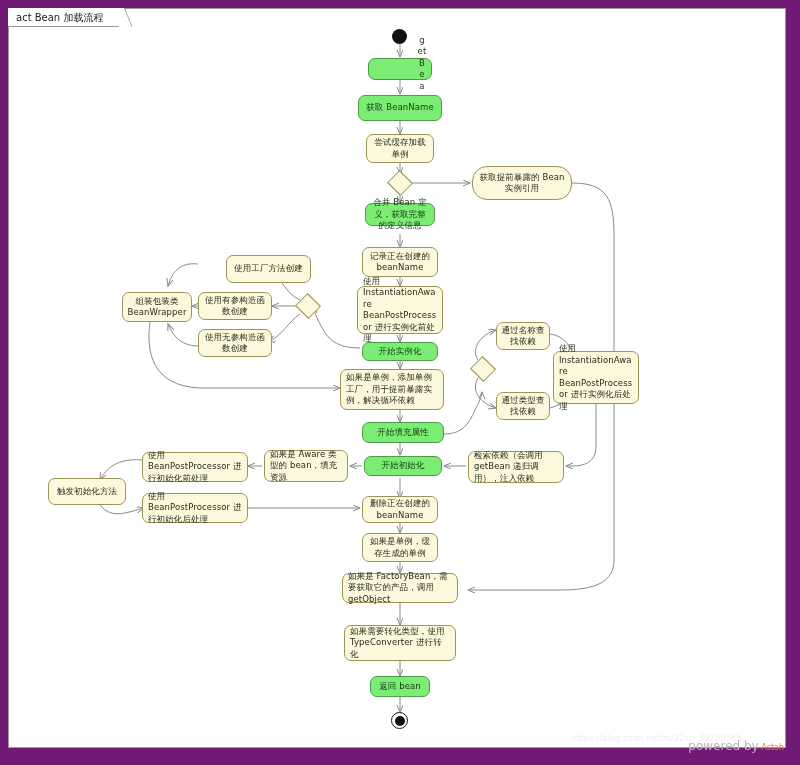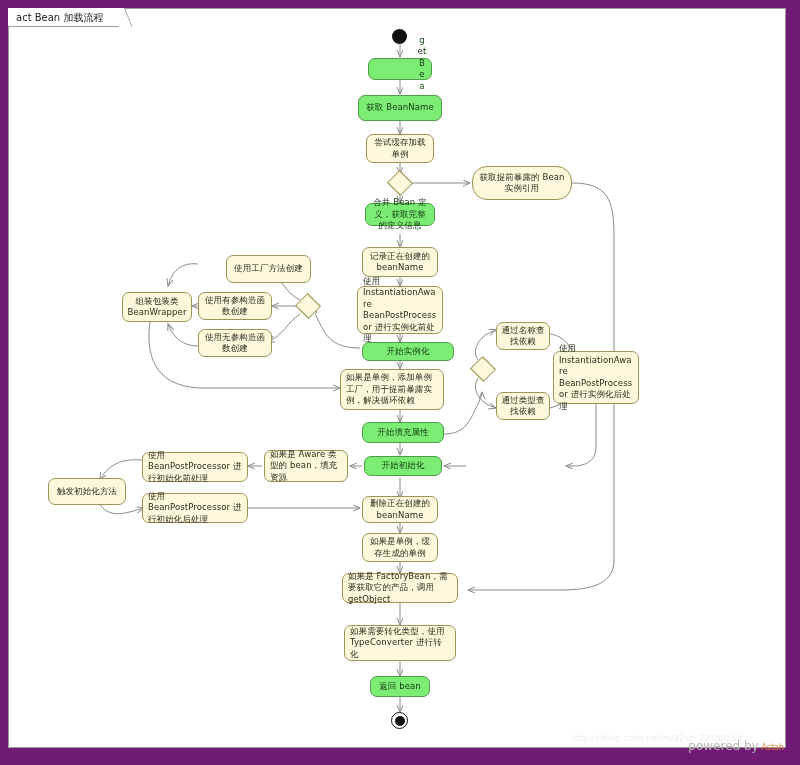--- a/index.html
+++ b/index.html
@@ -235,21 +235,21 @@
   </div>
 
   <div class="node cream" style="left:362px;top:247px;width:76px;height:30px;">
     <span class="txt">记录正在创建的 beanName</span>
   </div>
 
   <div class="node cream left" style="left:357px;top:286px;width:86px;height:48px;padding:3px 5px;">
     <span class="txt">使用 InstantiationAware BeanPostProcessor 进行实例化前处理</span>
   </div>
 
-  <div class="node green" style="left:362px;top:342px;width:92px;height:19px;">
+  <div class="node green" style="left:362px;top:342px;width:76px;height:19px;">
     <span class="txt">开始实例化</span>
   </div>
 
   <div class="diamond" style="left:297px;top:298px;"></div>
 
   <div class="node cream" style="left:198px;top:255px;width:85px;height:28px;margin-left:28px;">
     <span class="txt">使用工厂方法创建</span>
   </div>
 
   <div class="node cream" style="left:198px;top:292px;width:74px;height:28px;">
@@ -279,20 +279,23 @@
   </div>
 
   <div class="node cream" style="left:496px;top:392px;width:54px;height:28px;">
     <span class="txt">通过类型查找依赖</span>
   </div>
 
   <div class="node cream left" style="left:553px;top:351px;width:86px;height:53px;padding:3px 5px;">
     <span class="txt">使用 InstantiationAware BeanPostProcessor 进行实例化后处理</span>
   </div>
 
+  <div class="node cream left" style="left:468px;top:451px;width:96px;height:32px;padding:3px 5px;">
+    <span class="txt">检索依赖（会调用 getBean 递归调用），注入依赖</span>
+  </div>
 
   <div class="node green" style="left:364px;top:456px;width:78px;height:20px;">
     <span class="txt">开始初始化</span>
   </div>
 
   <div class="node cream left" style="left:264px;top:450px;width:84px;height:32px;padding:3px 5px;">
     <span class="txt">如果是 Aware 类型的 bean，填充资源</span>
   </div>
 
   <div class="node cream left" style="left:142px;top:452px;width:106px;height:30px;padding:3px 5px;">

